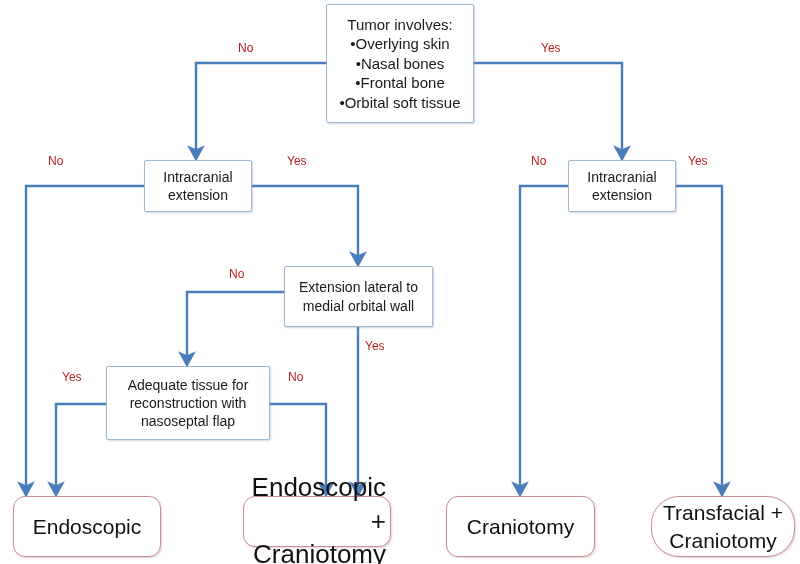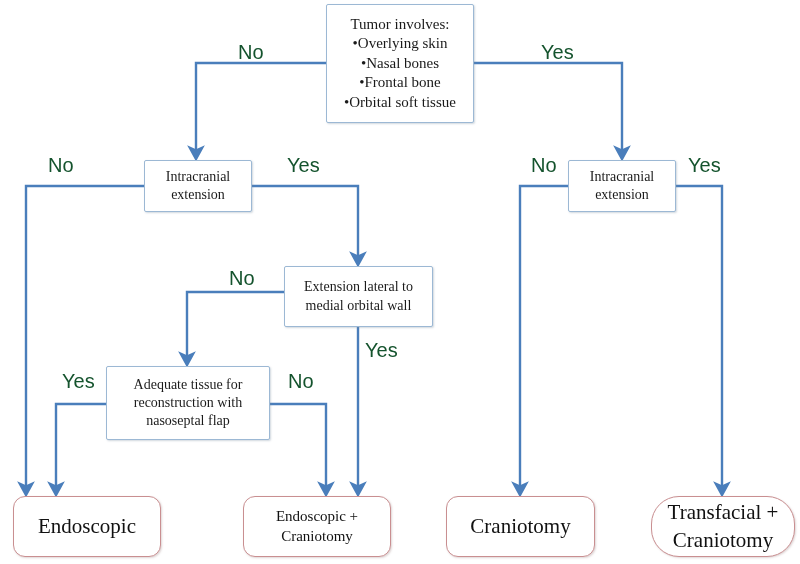--- a/index.html
+++ b/index.html
@@ -41,26 +41,25 @@
   .terminal {
     border: 1.6px solid #c98f91;
     border-radius: 12px;
     box-shadow: 1px 1px 2px rgba(150,120,120,0.30);
     color: #111111;
   }
   .node .txt {
     line-height: 1.30;
     padding: 2px 4px;
     white-space: pre-line;
-    font-family: Liberation Serif, serif;
   }
   .edge-label {
     position: absolute;
-    color: #14532d;
-    font-size: 20px;
+    color: #b91c1c;
+    font-size: 12px;
     line-height: 1;
     white-space: nowrap;
   }
   .bullets {
     text-align: center;
     line-height: 1.30;
     font-size: 15px;
     white-space: pre-line;
   }
 </style>
@@ -125,21 +124,21 @@
 
   <div class="node decision" style="left:284px; top:266px; width:149px; height:61px; font-size:14px;">
     <div class="txt">Extension lateral to
 medial orbital wall</div>
   </div>
 
   <div class="node terminal" style="left:13px; top:496px; width:148px; height:61px; font-size:21px;">
     <div class="txt">Endoscopic</div>
   </div>
 
-  <div class="node terminal" style="left:243px; top:496px; width:148px; height:61px; font-size:15px;">
+  <div class="node terminal" style="left:243px; top:496px; width:148px; height:51px; font-size:26px;text-align:right;">
     <div class="txt">Endoscopic +
 Craniotomy</div>
   </div>
 
   <div class="node terminal" style="left:446px; top:496px; width:149px; height:61px; font-size:21px;">
     <div class="txt">Craniotomy</div>
   </div>
 
   <div class="node terminal" style="left:651px; top:496px; width:144px; height:61px; font-size:21px;border-radius:28px;">
     <div class="txt">Transfacial +

